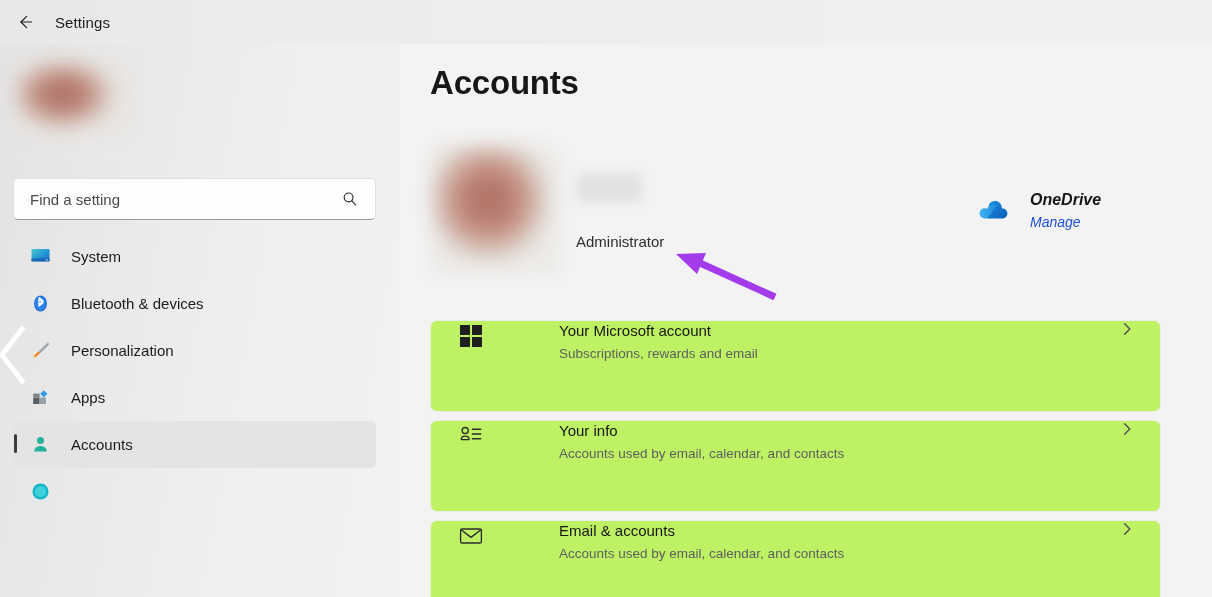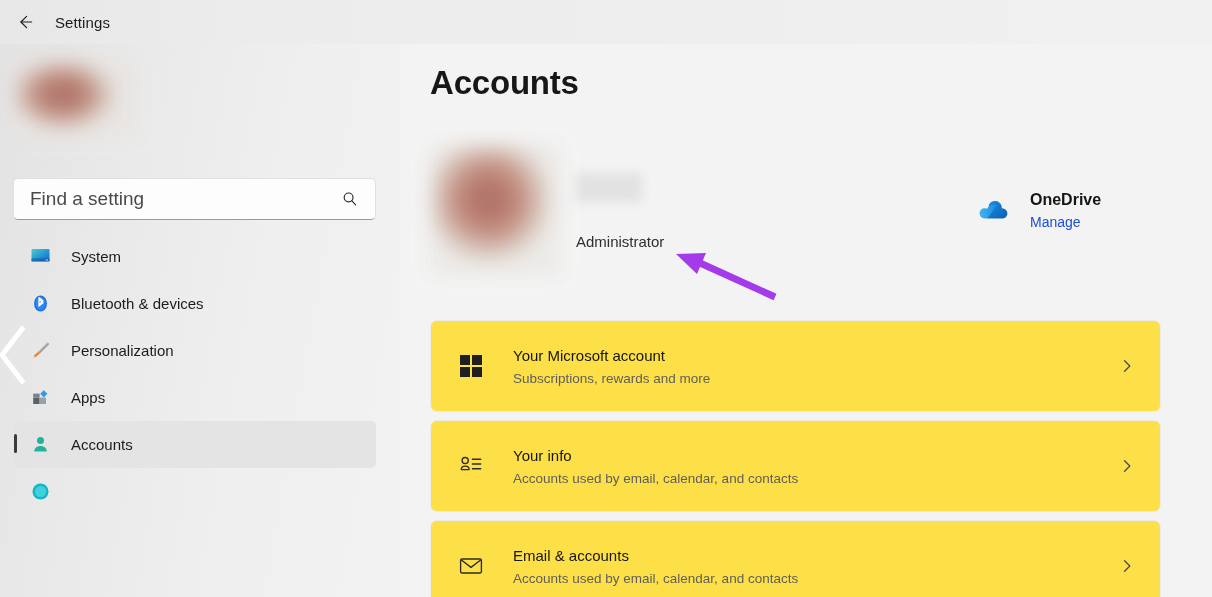--- a/index.html
+++ b/index.html
@@ -54,21 +54,21 @@
     border: 1px solid #e0e0e0;
     border-bottom: 1px solid #999;
     border-radius: 5px;
     display: flex; align-items: center;
     cursor: text;
   }
   .search-wrap input {
     flex: 1;
     border: none; outline: none; background: transparent;
     font-family: "Liberation Sans", sans-serif;
-    font-size: 19px; color: #3b82f6;
+    font-size: 15px; color: #3b82f6;
     padding: 0 12px 0 16px;
   }
   .search-wrap input::placeholder { color: #4a4a4a; opacity: 1; }
   .search-icon { margin-right: 16px; display: flex; }
 
   .nav { position: absolute; left: 13px; top: 189px; width: 363px; }
   .nav-item {
     position: relative;
     height: 47px; width: 363px;
     display: flex; align-items: center;
@@ -117,36 +117,37 @@
     width: 66px; height: 29px;
     background: #e2e2e2;
     filter: blur(5px);
     border-radius: 2px;
   }
   .account-role {
     position: absolute; left: 146px; top: 88px;
     font-size: 15px; color: #2e2e2e;
   }
 
-  .onedrive { position: absolute; left: 545px; top: 44px; display: flex; align-items: center; }
+  .onedrive { position: absolute; left: 545px; top: 44px; display: flex; align-items: center; font-style: italic; }
   .onedrive-icon { width: 42px; height: 42px; display: flex; align-items: center; justify-content: center; }
   .onedrive-text { margin-left: 13px; }
   .onedrive-title { font-size: 16px; font-weight: 700; color: #161616; line-height: 20px; }
   .onedrive-sub { font-size: 14px; color: #1d4ed8; margin-top: 4px; cursor: pointer; }
 
   .cards { position: absolute; left: 30px; top: 276px; width: 731px; }
   .card {
     position: relative;
     width: 731px; height: 92px;
-    background: #fde047;
+    background: #bef264;
     border: 1px solid #ececec;
     border-radius: 7px;
     margin-bottom: 8px;
-    display: flex; align-items: center;
+    display: flex; align-items: flex-start;
     cursor: pointer;
+    gap: 46px;
   }
   .card-icon {
     width: 30px; height: 30px; margin-left: 25px;
     display: flex; align-items: center; justify-content: center;
     flex: 0 0 auto;
   }
   .card-text { margin-left: 27px; flex: 1; }
   .card-title { font-size: 15px; color: #161616; line-height: 20px; }
   .card-sub { font-size: 13.5px; color: #5e5e5e; margin-top: 5px; }
   .card-chev { margin-right: 25px; display: flex; }
@@ -309,21 +310,21 @@
         <span class="card-icon">
           <svg width="26" height="26" viewBox="0 0 26 26">
             <rect x="2" y="2" width="10" height="10" fill="#1f1f1f"></rect>
             <rect x="14" y="2" width="10" height="10" fill="#1f1f1f"></rect>
             <rect x="2" y="14" width="10" height="10" fill="#1f1f1f"></rect>
             <rect x="14" y="14" width="10" height="10" fill="#1f1f1f"></rect>
           </svg>
         </span>
         <div class="card-text">
           <div class="card-title">Your Microsoft account</div>
-          <div class="card-sub">Subscriptions, rewards and more</div>
+          <div class="card-sub">Subscriptions, rewards and email</div>
         </div>
         <span class="card-chev">
           <svg width="16" height="16" viewBox="0 0 16 16">
             <path d="M5.6 2.8 10.8 8 5.6 13.2" fill="none" stroke="#4a4a4a" stroke-width="1.3" stroke-linecap="round" stroke-linejoin="round"></path>
           </svg>
         </span>
       </div>
 
       <div class="card">
         <span class="card-icon">

